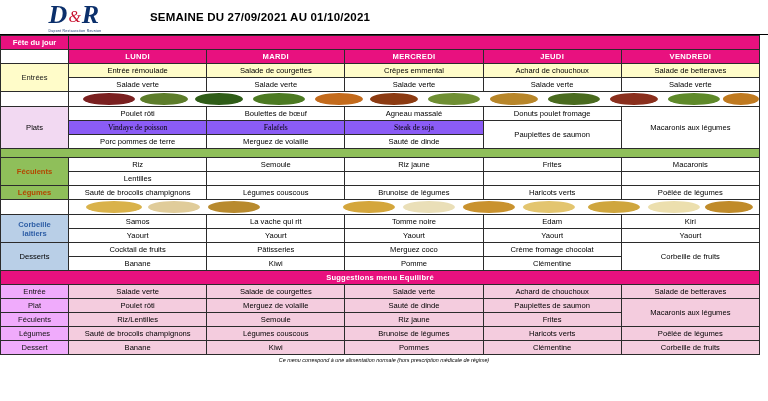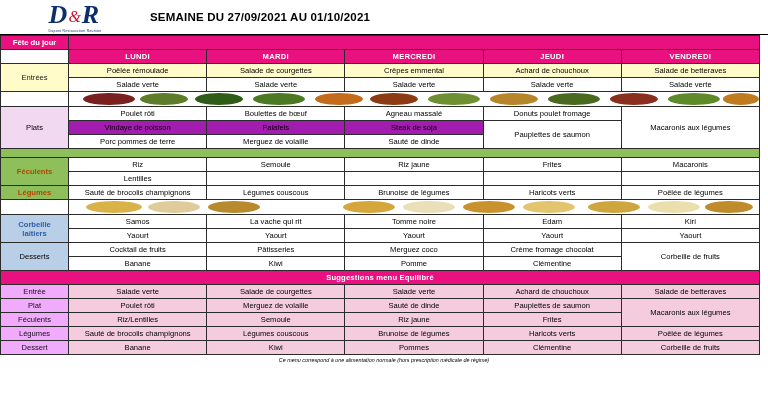--- a/index.html
+++ b/index.html
@@ -30,21 +30,21 @@
 
   .days td{background:#e8117f;color:#fff;font-weight:bold;font-size:8.4px;height:15px;letter-spacing:.3px;}
   .days td.corner{background:#ffffff;}
 
   .entrees-label{background:#fffcc9;color:#1a1a1a;}
   .entrees-cell{background:#fffcc9;}
   .white{background:#ffffff;}
 
   .plats-label{background:#f2d9f2;}
   .plats-cell{background:#ffffff;}
-  .plats-cell.alt{background:#a21caf;}
+  .plats-cell.alt{background:#8b5cf6;font-family:Liberation Serif, serif;}
 
   .feculents-label{background:#8fbf5a;color:#b34700;font-weight:bold;}
   .legumes-label{background:#8fbf5a;color:#b34700;font-weight:bold;}
   .green-band{background:#8fbf5a;}
   .feculents-cell{background:#ffffff;}
   .legumes-cell{background:#ffffff;}
 
   .pl-label{background:#b9cfe7;color:#2f5fa6;font-weight:bold;}
   .pl-cell{background:#ffffff;}
 
@@ -102,21 +102,21 @@
         <td class="corner"></td>
         <td>LUNDI</td>
         <td>MARDI</td>
         <td>MERCREDI</td>
         <td>JEUDI</td>
         <td>VENDREDI</td>
       </tr>
 
       <tr>
         <td class="entrees-label lbl" rowspan="2">Entrées</td>
-        <td class="entrees-cell">Poêlée rémoulade</td>
+        <td class="entrees-cell">Entrée rémoulade</td>
         <td class="entrees-cell">Salade de courgettes</td>
         <td class="entrees-cell">Crêpes emmental</td>
         <td class="entrees-cell">Achard de chouchoux</td>
         <td class="entrees-cell">Salade de betteraves</td>
       </tr>
       <tr>
         <td class="white lbl">Salade verte</td>
         <td class="white lbl">Salade verte</td>
         <td class="white lbl">Salade verte</td>
         <td class="white lbl">Salade verte</td>

